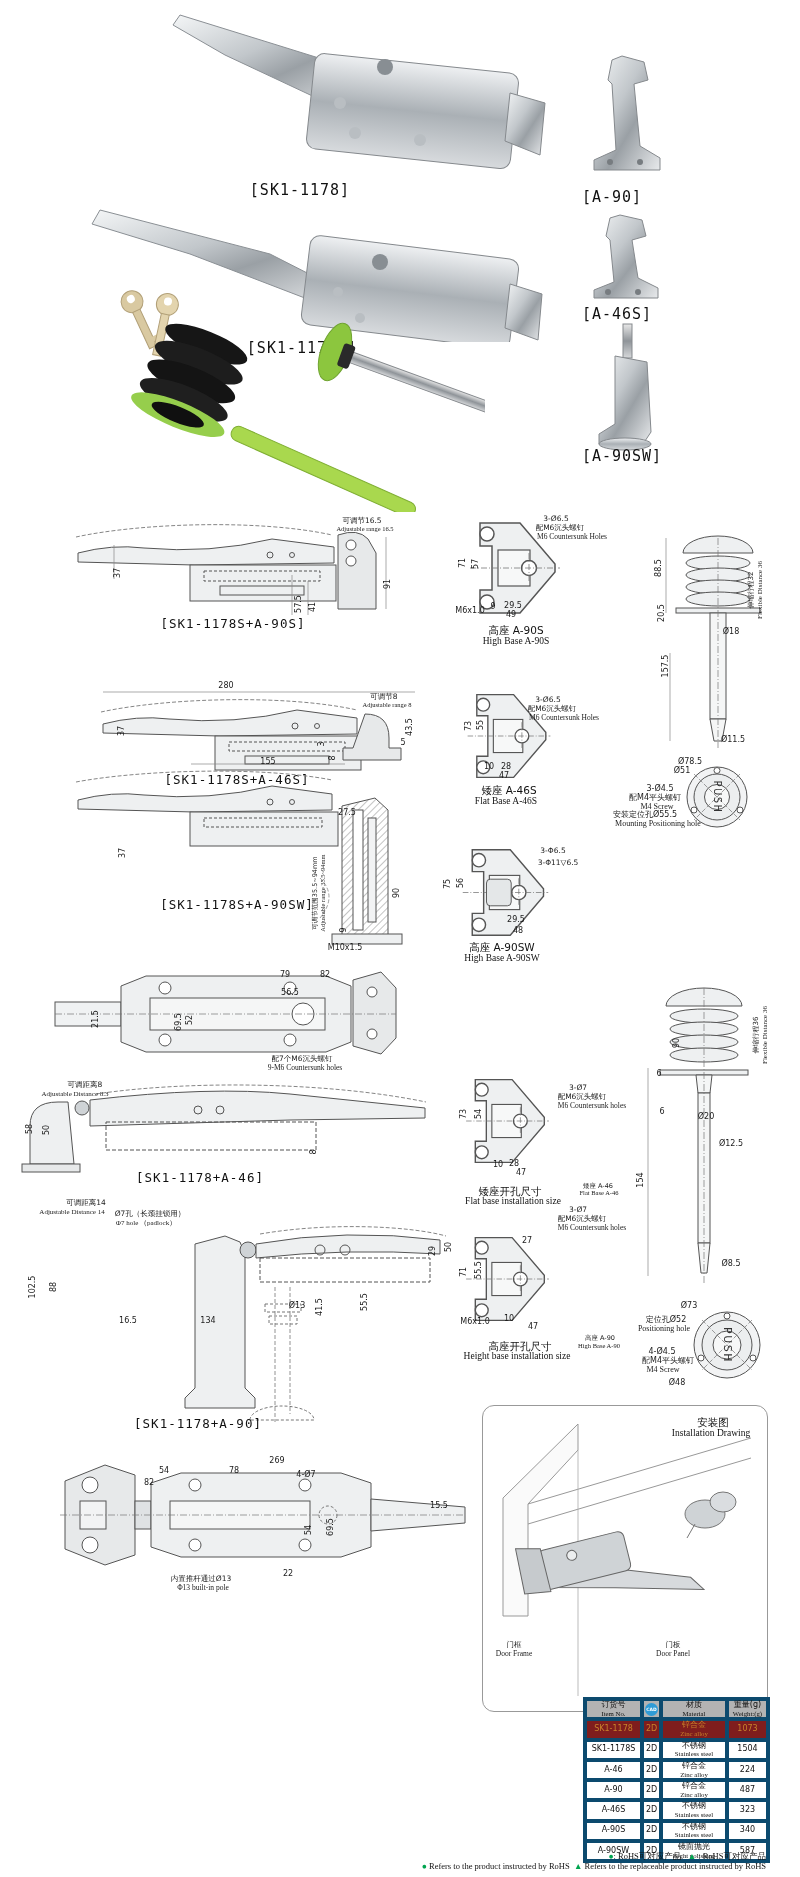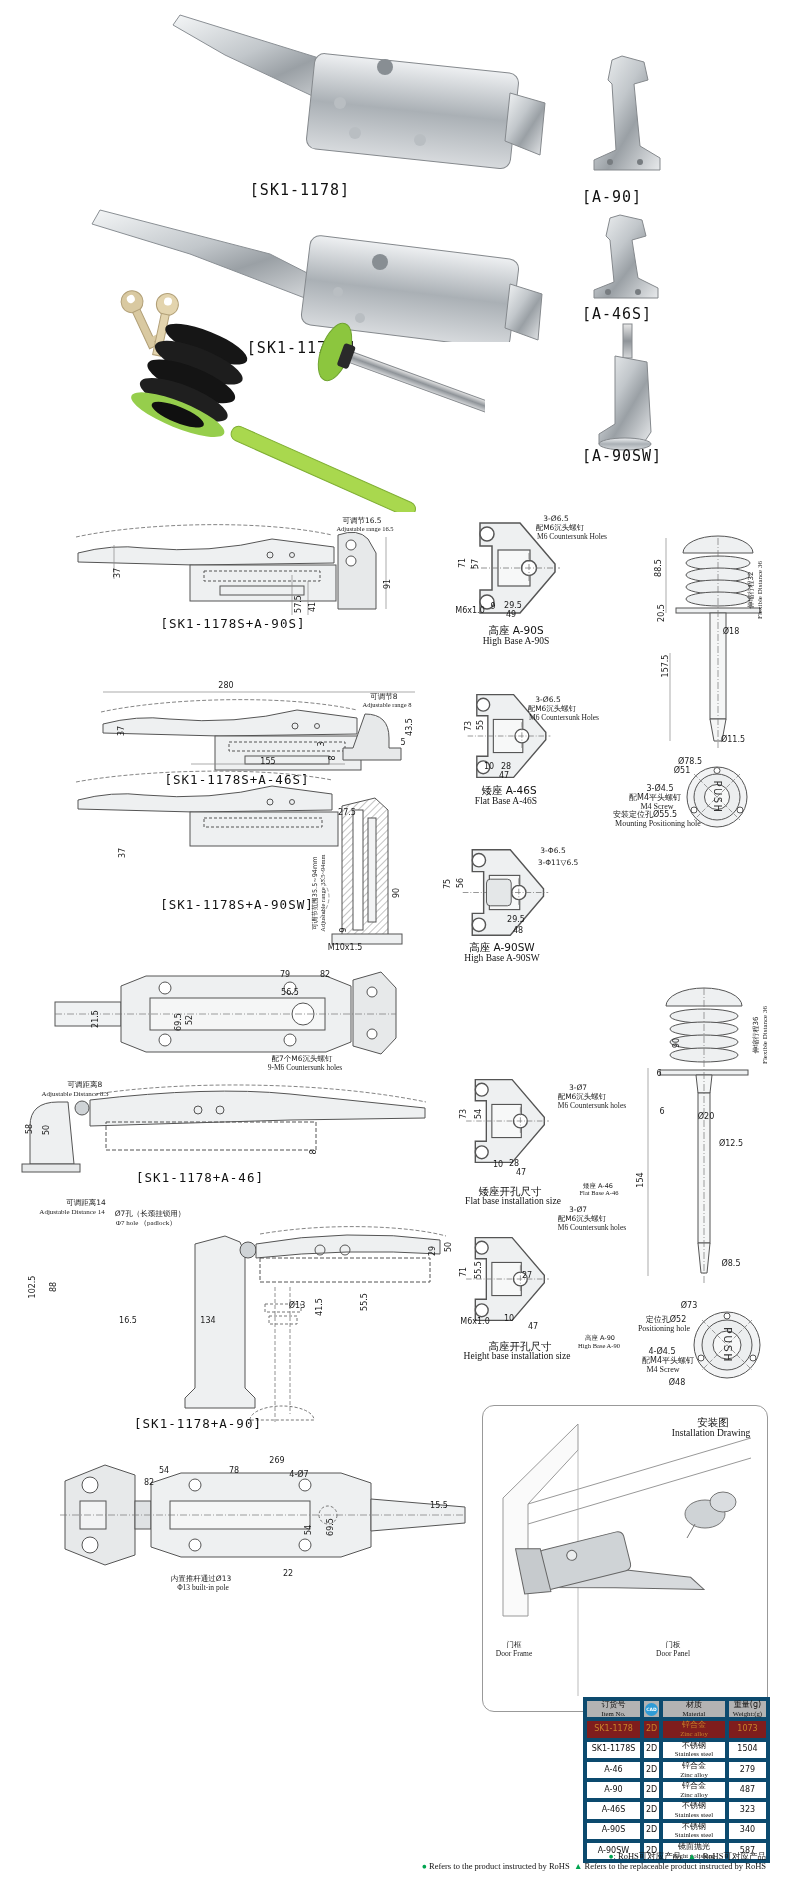--- a/index.html
+++ b/index.html
@@ -406,21 +406,21 @@
   <svg class="abs" style="left:450px;top:1233px" width="115" height="92" viewBox="0 0 100 100">
     <use href="#plate" width="100" height="100"></use>
   </svg>
   <span class="co" style="left:578px;top:1210px">3-Ø7</span>
   <span class="co" style="left:582px;top:1219px">配M6沉头螺钉</span>
   <span class="co serif" style="left:592px;top:1228px">M6 Countersunk holes</span>
   <span class="dv" style="left:464px;top:1272px">71</span>
   <span class="dv" style="left:479px;top:1270px">55.5</span>
   <span class="dm" style="left:475px;top:1322px">M6x1.0</span>
   <span class="dm" style="left:509px;top:1319px">10</span>
-  <span class="dm" style="left:527px;top:1276px">27</span>
+  <span class="dm" style="left:527px;top:1241px">27</span>
   <span class="dm" style="left:533px;top:1327px">47</span>
   <span class="dt" style="left:520px;top:1340px">高座开孔尺寸</span>
   <span class="de" style="left:517px;top:1351px">Height base installation size</span>
   <span class="co s6" style="left:600px;top:1338px">高座 A-90</span>
   <span class="co s6 serif" style="left:599px;top:1346px">High Base A-90</span>
 
   <svg class="abs" style="left:608px;top:1288px" width="190" height="115" viewBox="0 0 190 115">
     <circle cx="119" cy="57" r="33" fill="#f2f3f4" stroke="#555"></circle>
     <circle cx="119" cy="57" r="25" fill="#eceeef" stroke="#555"></circle>
     <circle cx="119" cy="57" r="14" fill="#f7f8f8" stroke="#555"></circle>
@@ -453,21 +453,21 @@
     <circle cx="190" cy="72" r="11" fill="#fff" stroke="#555"></circle>
     <rect x="120" y="58" width="140" height="28" fill="#f5f6f6" stroke="#555"></rect>
     <polygon points="321,56 415,64 415,80 321,88" fill="#eef0f1" stroke="#555"></polygon>
     <circle cx="278" cy="72" r="9" fill="none" stroke="#777" stroke-dasharray="3 2"></circle>
     <line x1="10" y1="72" x2="415" y2="72" stroke="#777" stroke-width="0.7" stroke-dasharray="7 2 1 2"></line>
   </svg>
   <span class="dm" style="left:277px;top:1461px">269</span>
   <span class="dm" style="left:164px;top:1471px">54</span>
   <span class="dm" style="left:234px;top:1471px">78</span>
   <span class="dm" style="left:149px;top:1483px">82</span>
-  <span class="dm" style="left:299px;top:1475px">4-Ø7</span>
+  <span class="dm" style="left:306px;top:1475px">4-Ø7</span>
   <span class="dv" style="left:309px;top:1530px">54</span>
   <span class="dv" style="left:331px;top:1527px">69.5</span>
   <span class="dm" style="left:288px;top:1574px">22</span>
   <span class="dm" style="left:439px;top:1506px">15.5</span>
   <span class="co" style="left:201px;top:1579px">内置推杆通过Ø13</span>
   <span class="co serif" style="left:203px;top:1588px">Φ13 built-in pole</span>
 
   <div class="instbox">
     <svg width="284" height="305" viewBox="0 0 284 305">
       <polygon points="20,210 20,92 95,18 95,44 45,98 45,210" fill="#fafafa" stroke="#999"></polygon>
@@ -535,21 +535,21 @@
           </td>
       <td>1504</td>
     </tr>
     <tr>
       <td>A-46</td>
       <td>2D</td>
       <td>
             <div>锌合金</div>
             <div class="en">Zinc alloy</div>
           </td>
-      <td>279</td>
+      <td>224</td>
     </tr>
     <tr>
       <td>A-90</td>
       <td>2D</td>
       <td>
             <div>锌合金</div>
             <div class="en">Zinc alloy</div>
           </td>
       <td>487</td>
     </tr>

